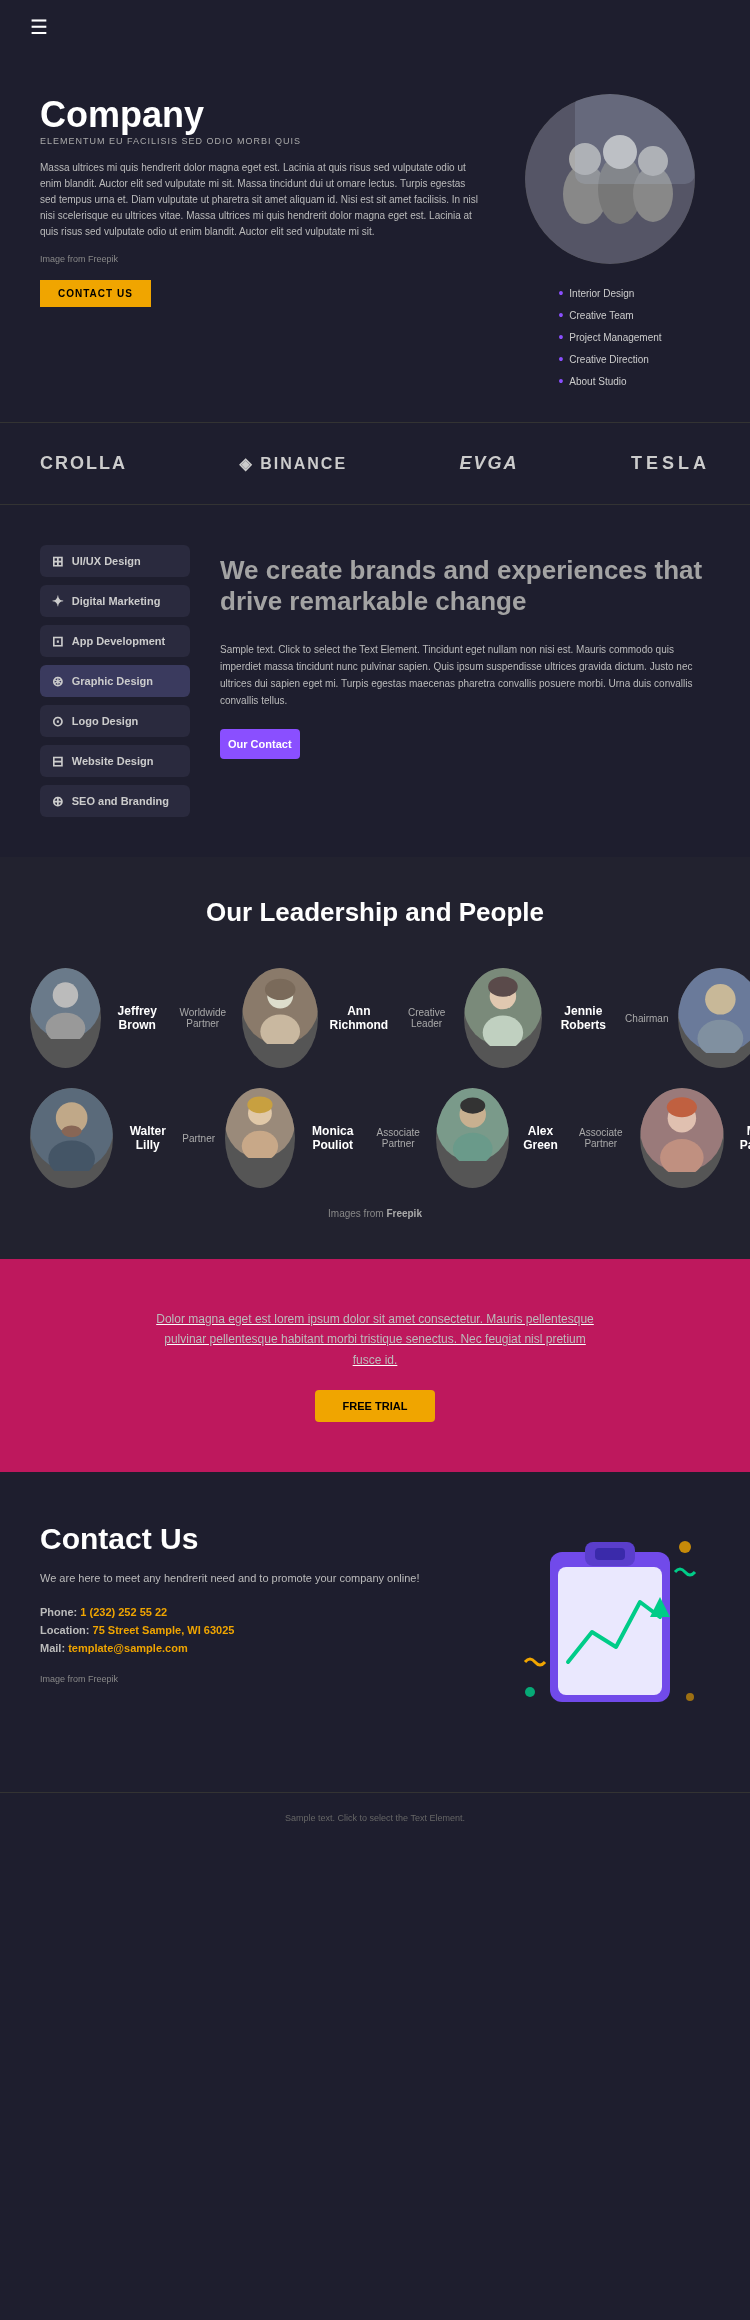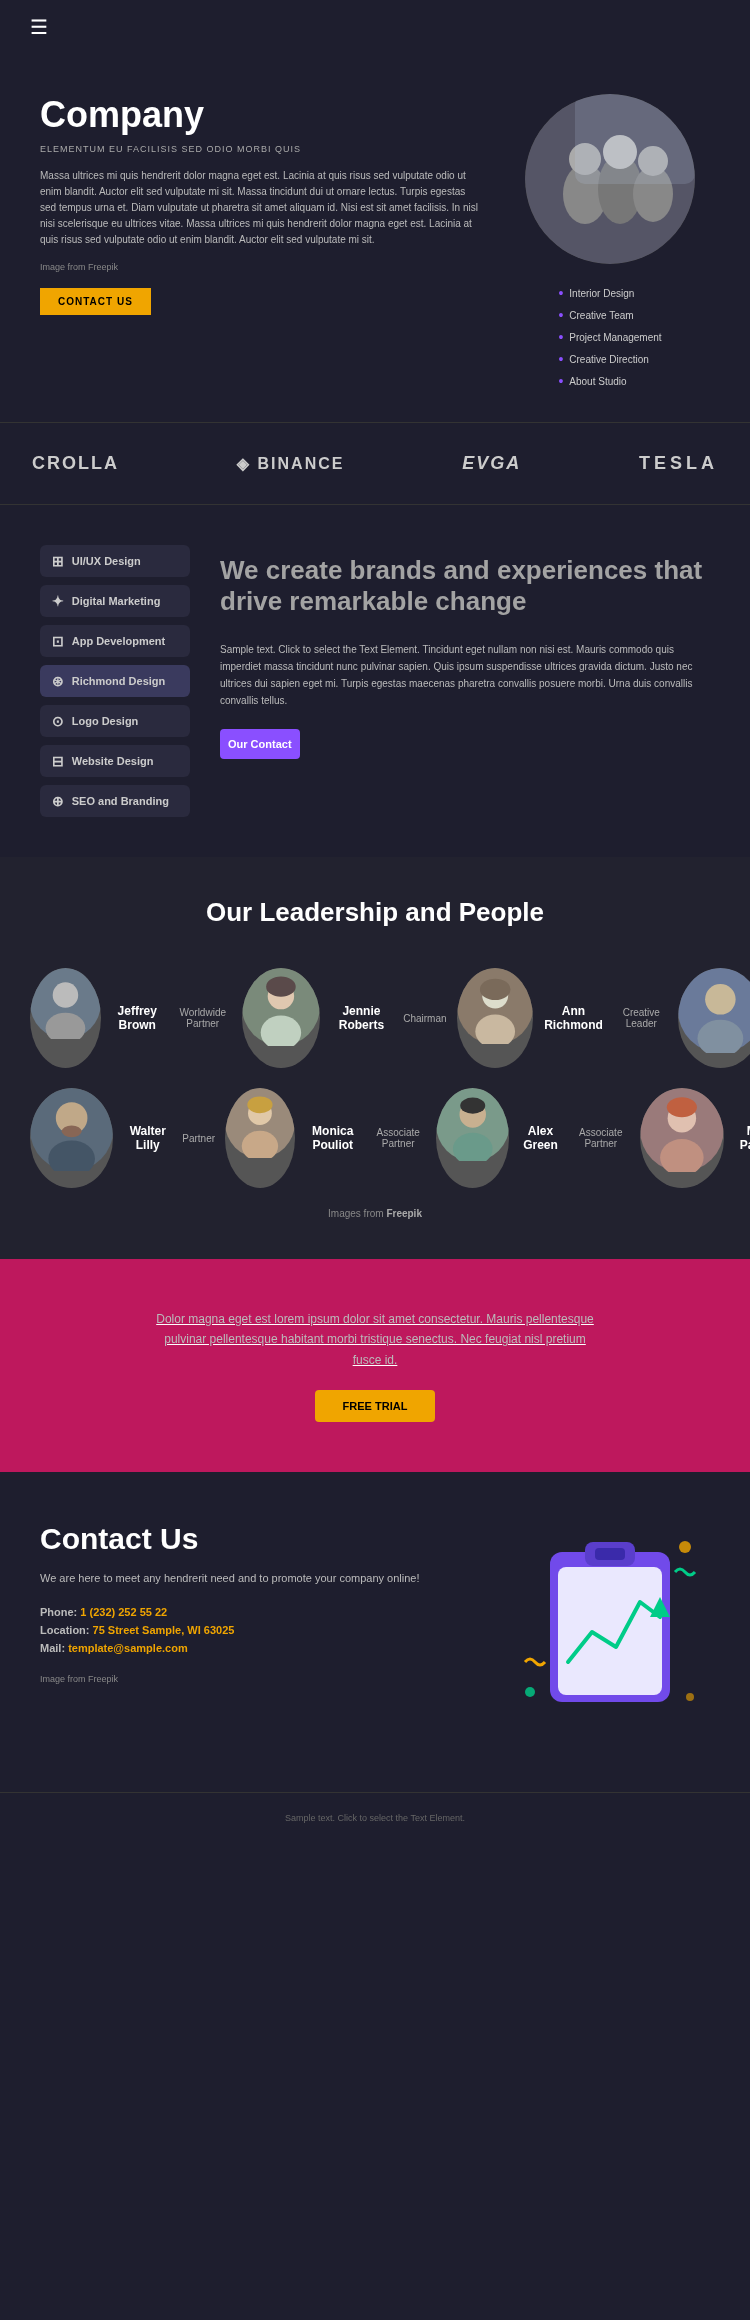--- a/index.html
+++ b/index.html
@@ -22,21 +22,21 @@
 
     
     .hero {
       padding: 40px 40px 30px 40px;
       display: flex;
       gap: 30px;
       align-items: flex-start;
     }
     .hero-left { flex: 1; }
     .hero-right { flex: 0 0 200px; display: flex; flex-direction: column; align-items: center; }
-    .hero h1 { font-size: 36px; font-weight: 900; margin-bottom: 8px; }
+    .hero h1 { font-size: 36px; font-weight: 900; }
     .hero-subtitle { font-size: 9px; color: #aaa; letter-spacing: 1px; margin-bottom: 14px; text-transform: uppercase; }
     .hero-text { font-size: 10px; color: #bbb; line-height: 1.6; margin-bottom: 14px; }
     .from-freepik { font-size: 9px; color: #888; margin-bottom: 16px; }
     .contact-btn {
       background: #f0a500;
       color: #000;
       border: none;
       padding: 8px 18px;
       font-size: 10px;
       font-weight: bold;
@@ -59,21 +59,21 @@
       color: #ccc;
       padding: 3px 0;
       display: flex;
       align-items: center;
       gap: 6px;
     }
     .bullet { color: #8a4fff; font-size: 14px; }
 
     
     .brands {
-      padding: 30px 32px;
+      padding: 30px 40px;
       display: flex;
       align-items: center;
       justify-content: space-between;
       border-top: 1px solid #333;
       border-bottom: 1px solid #333;
     }
     .brand-name {
       font-size: 18px;
       font-weight: 700;
       color: #ccc;
@@ -263,21 +263,21 @@
     <div class="service-item">
       <span class="service-icon">✦</span>
       <span>Digital Marketing</span>
     </div>
     <div class="service-item">
       <span class="service-icon">⊡</span>
       <span>App Development</span>
     </div>
     <div class="service-item active">
       <span class="service-icon">⊛</span>
-      <span>Richmond Design</span>
+      <span>Graphic Design</span>
     </div>
     <div class="service-item">
       <span class="service-icon">⊙</span>
       <span>Logo Design</span>
     </div>
     <div class="service-item">
       <span class="service-icon">⊟</span>
       <span>Website Design</span>
     </div>
     <div class="service-item">
@@ -303,41 +303,41 @@
           <circle cx="50" cy="38" r="18" fill="#bbb"></circle>
           <ellipse cx="50" cy="85" rx="28" ry="22" fill="#999"></ellipse>
         </svg>
       </div>
       <span class="member-name">Jeffrey Brown</span>
       <span class="member-role">Worldwide Partner</span>
     </div>
     <div class="team-member">
       <div class="avatar">
         <svg viewBox="0 0 100 100" xmlns="http://www.w3.org/2000/svg">
+          <circle cx="50" cy="50" r="50" fill="#8a7a6a"></circle>
+          <circle cx="50" cy="36" r="17" fill="#ddc"></circle>
+          <ellipse cx="50" cy="83" rx="26" ry="22" fill="#c9b8a0"></ellipse>
+
+          <ellipse cx="50" cy="28" rx="20" ry="14" fill="#7a6a5a"></ellipse>
+        </svg>
+      </div>
+      <span class="member-name">Ann Richmond</span>
+      <span class="member-role">Creative Leader</span>
+    </div>
+    <div class="team-member">
+      <div class="avatar">
+        <svg viewBox="0 0 100 100" xmlns="http://www.w3.org/2000/svg">
           <circle cx="50" cy="50" r="50" fill="#7a8a7a"></circle>
           <circle cx="50" cy="36" r="17" fill="#e0c8b0"></circle>
           <ellipse cx="50" cy="83" rx="26" ry="22" fill="#c0d0c0"></ellipse>
           <ellipse cx="50" cy="24" rx="19" ry="13" fill="#5a4a4a"></ellipse>
         </svg>
       </div>
       <span class="member-name">Jennie Roberts</span>
       <span class="member-role">Chairman</span>
-    </div>
-    <div class="team-member">
-      <div class="avatar">
-        <svg viewBox="0 0 100 100" xmlns="http://www.w3.org/2000/svg">
-          <circle cx="50" cy="50" r="50" fill="#8a7a6a"></circle>
-          <circle cx="50" cy="36" r="17" fill="#ddc"></circle>
-          <ellipse cx="50" cy="83" rx="26" ry="22" fill="#c9b8a0"></ellipse>
-
-          <ellipse cx="50" cy="28" rx="20" ry="14" fill="#7a6a5a"></ellipse>
-        </svg>
-      </div>
-      <span class="member-name">Ann Richmond</span>
-      <span class="member-role">Creative Leader</span>
     </div>
     <div class="team-member">
       <div class="avatar">
         <svg viewBox="0 0 100 100" xmlns="http://www.w3.org/2000/svg">
           <circle cx="50" cy="50" r="50" fill="#6a7a9a"></circle>
           <circle cx="50" cy="37" r="18" fill="#c8b898"></circle>
           <ellipse cx="50" cy="83" rx="27" ry="22" fill="#8090a0"></ellipse>
         </svg>
       </div>
       <span class="member-name">Alex Greenfield</span>

